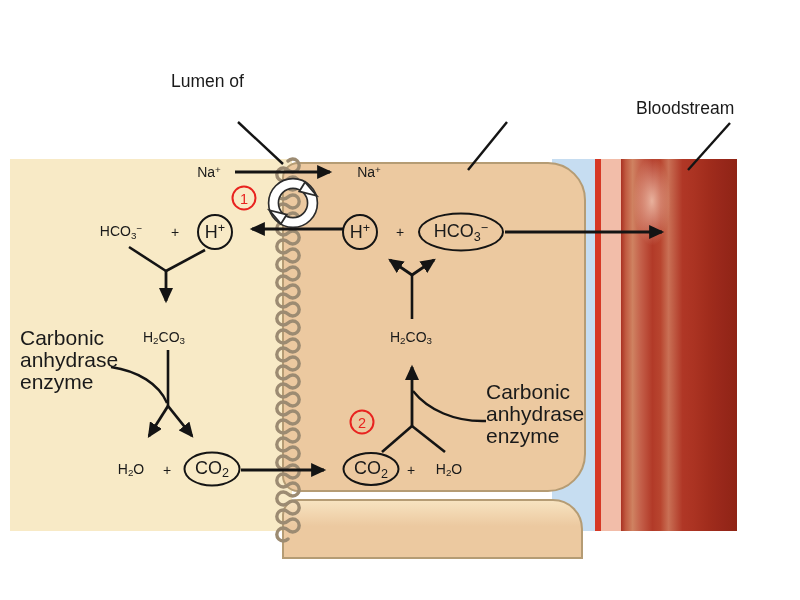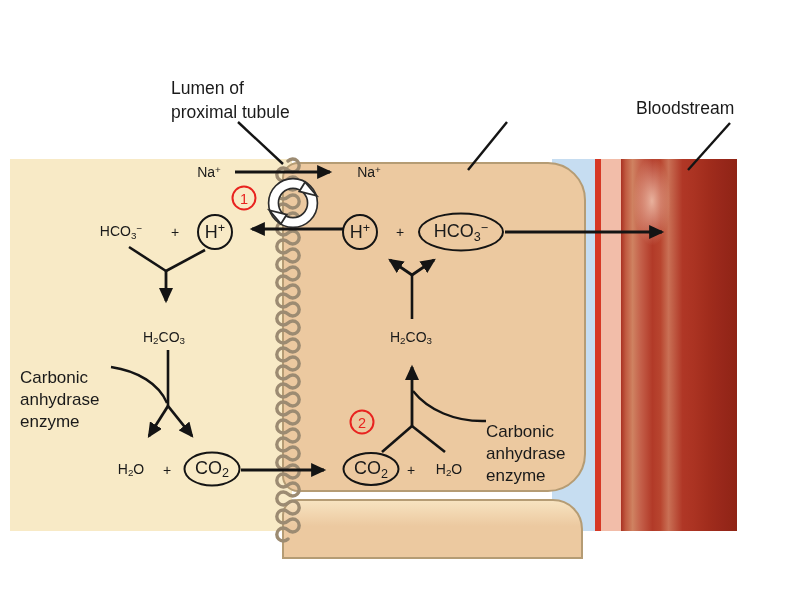--- a/index.html
+++ b/index.html
@@ -39,21 +39,21 @@
     background:radial-gradient(ellipse 26px 62px at 22px 42px, rgba(246,207,186,.8), rgba(246,207,186,0) 72%);
   }
   
   svg.overlay{left:0;top:0;width:800px;height:600px;pointer-events:none;}
   
   .txt{transform:translate(-50%,-50%);white-space:nowrap;font-size:14px;line-height:1;}
   sub,sup{font-size:0.7em;}
   sup{vertical-align:0.45em;}
   sub{vertical-align:-0.28em;}
   .callout{font-size:17.5px;line-height:24px;white-space:nowrap;}
-  .enzyme{font-size:17px;line-height:22px;white-space:nowrap;margin-top:40px;}
+  .enzyme{font-size:21px;line-height:22px;white-space:nowrap;}
   .chem-circle{
     transform:translate(-50%,-50%);
     border:2.6px solid #141414;border-radius:50%;
     display:flex;align-items:center;justify-content:center;
     font-size:18px;box-sizing:border-box;background:transparent;
   }
   .step-badge{
     transform:translate(-50%,-50%);
     width:21px;height:21px;border:2.4px solid var(--step_red);border-radius:50%;
     color:var(--step_red);font-size:14.5px;
@@ -114,23 +114,22 @@
     <path d="M505,232 L662,232" stroke="#141414" stroke-width="2.8" marker-end="url(#ah)" fill="none"></path>
 
     <g>
       <circle cx="293" cy="203" r="19.5" fill="none" stroke="#2b2b2b" stroke-width="11.5"></circle>
       <circle cx="293" cy="203" r="19.5" fill="none" stroke="#ffffff" stroke-width="8.2"></circle>
       <polygon points="-8,-5.5 9,0 -8,5.5" fill="#ffffff" stroke="#2b2b2b" stroke-width="1.8" transform="translate(309,191) rotate(32)"></polygon>
       <polygon points="-8,-5.5 9,0 -8,5.5" fill="#ffffff" stroke="#2b2b2b" stroke-width="1.8" transform="translate(277,215) rotate(212)"></polygon>
     </g>
   </svg>
 
-  <div class="abs callout" style="left:171px;top:76px;">
+  <div class="abs callout" style="left:171px;top:69px;">
     <div>Lumen of</div>
-    <div>proximal tubule</div>
   </div>
   <div class="abs callout" style="left:636px;top:96px;">Bloodstream</div>
 
   <div class="abs enzyme" style="left:20px;top:327px;">
     <div>Carbonic</div>
     <div>anhydrase</div>
     <div>enzyme</div>
   </div>
   <div class="abs enzyme" style="left:486px;top:381px;">
     <div>Carbonic</div>

